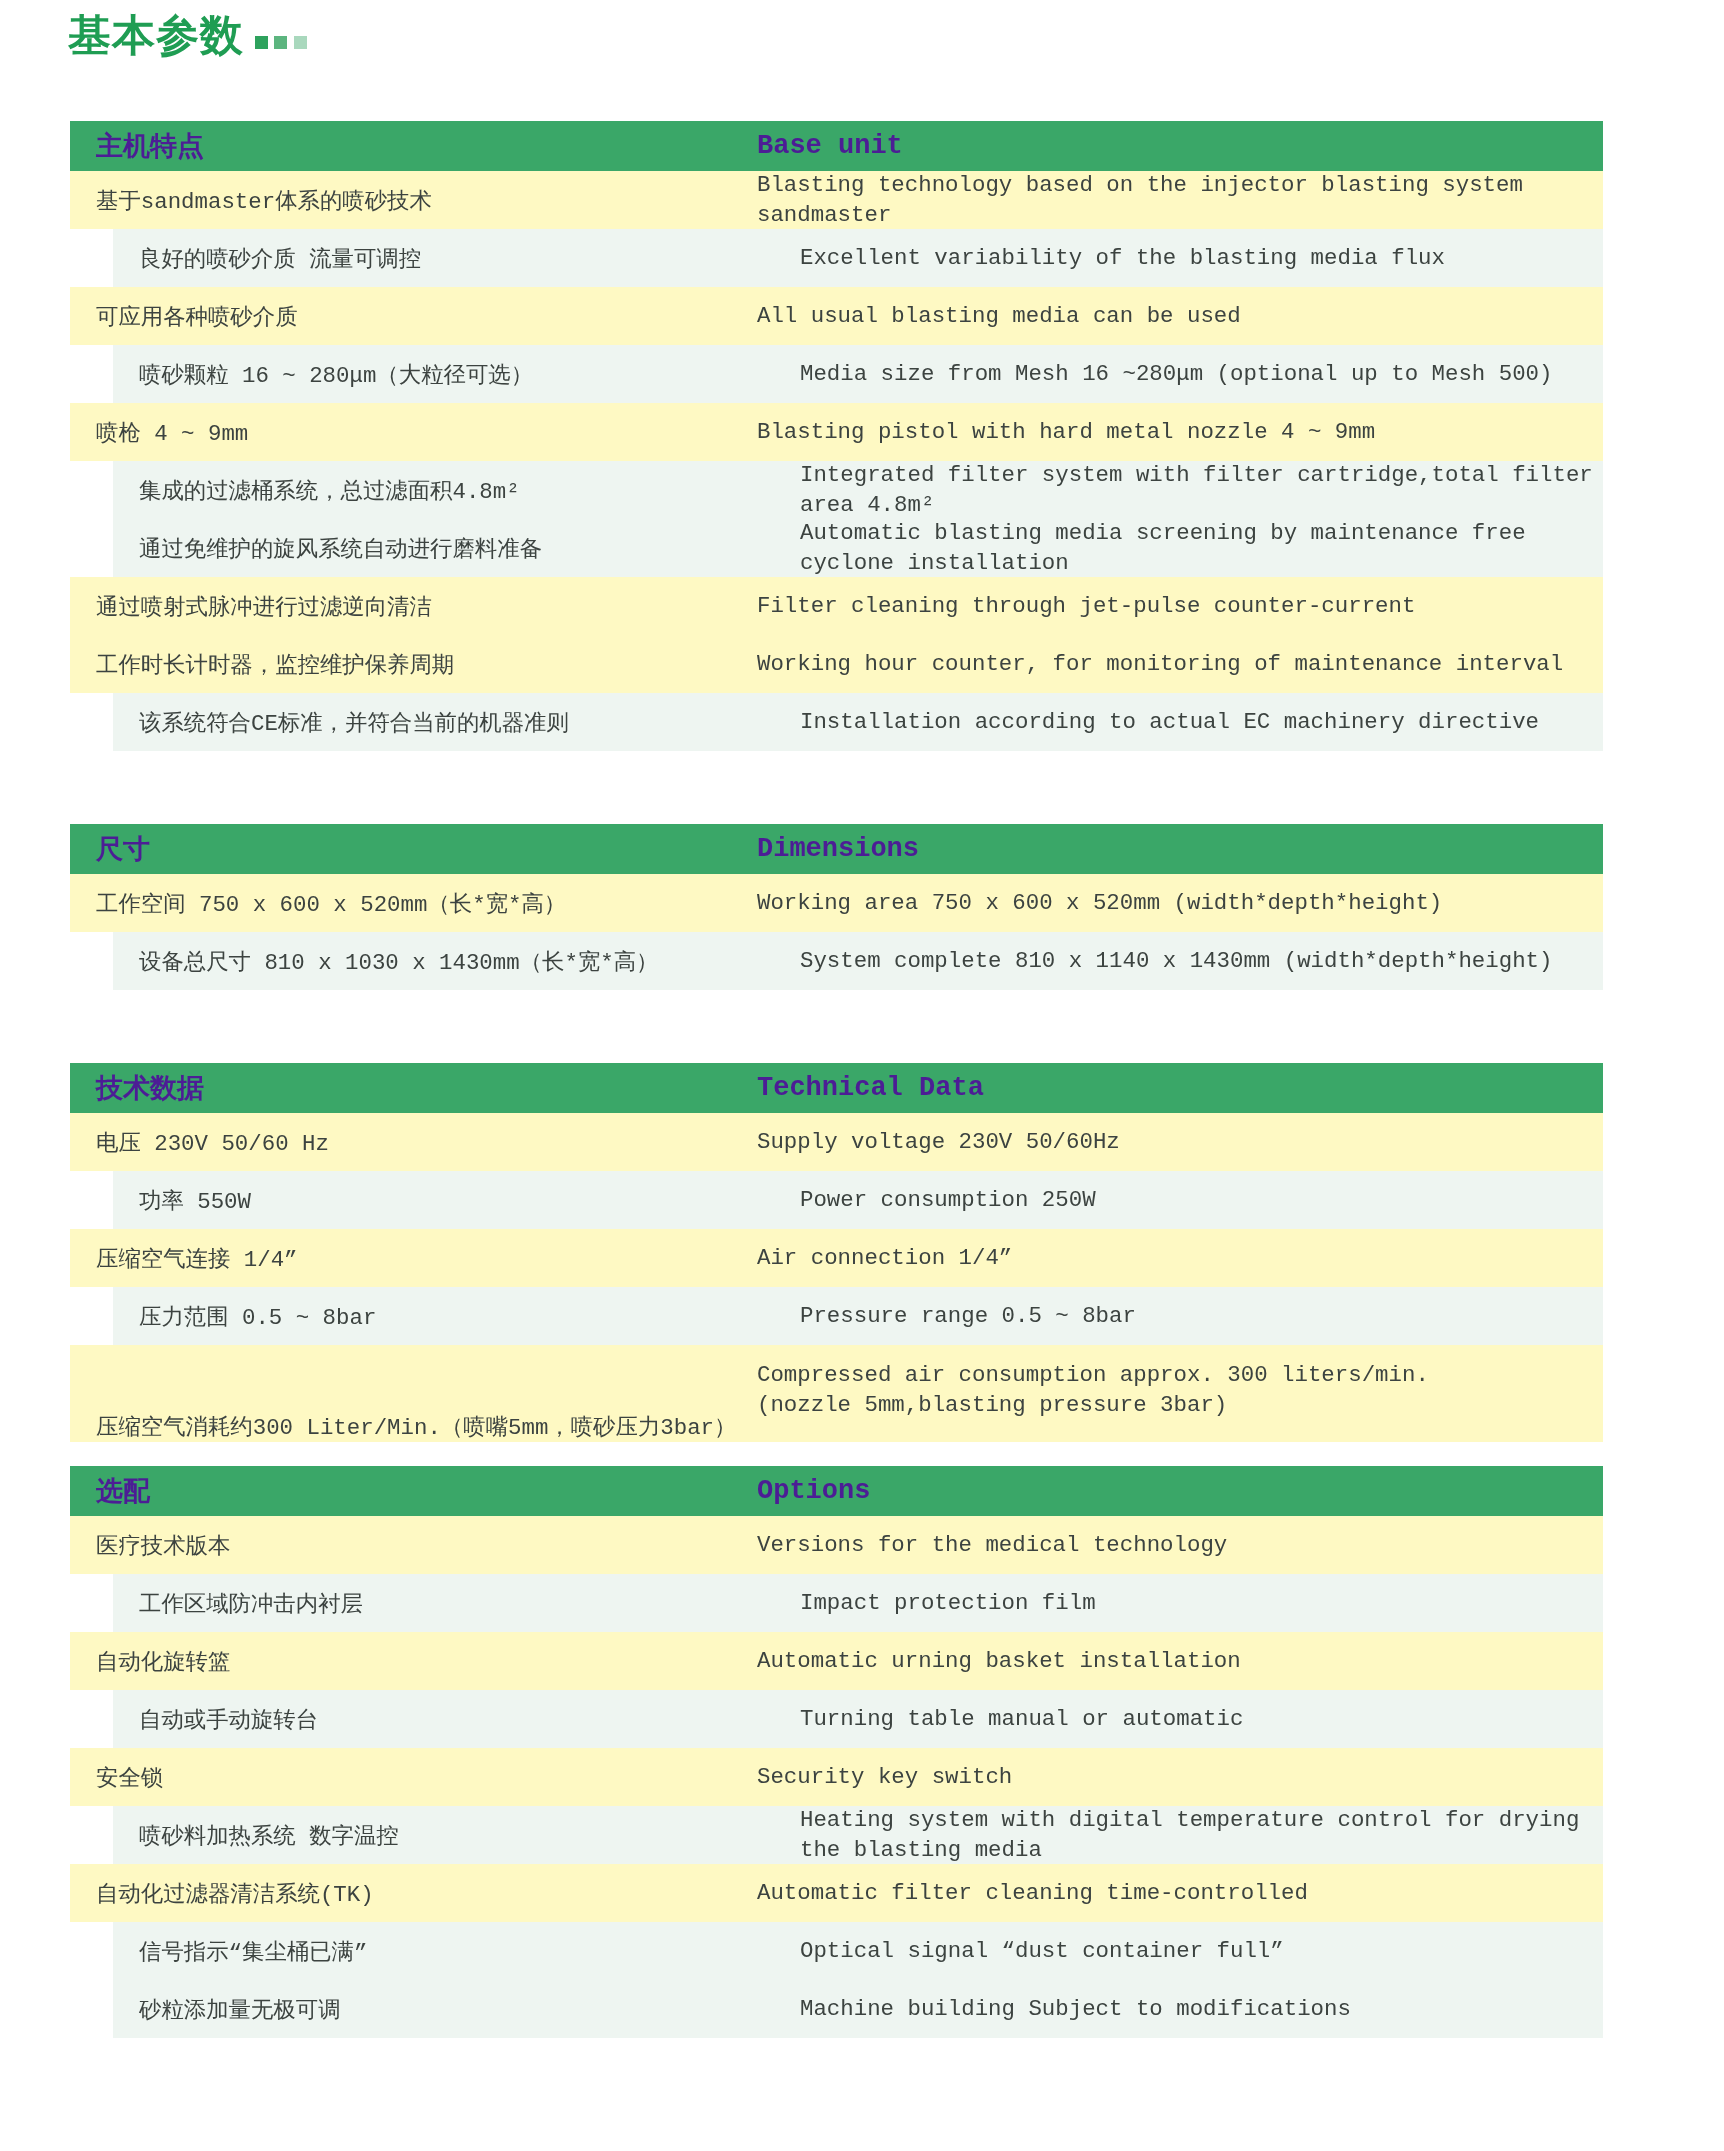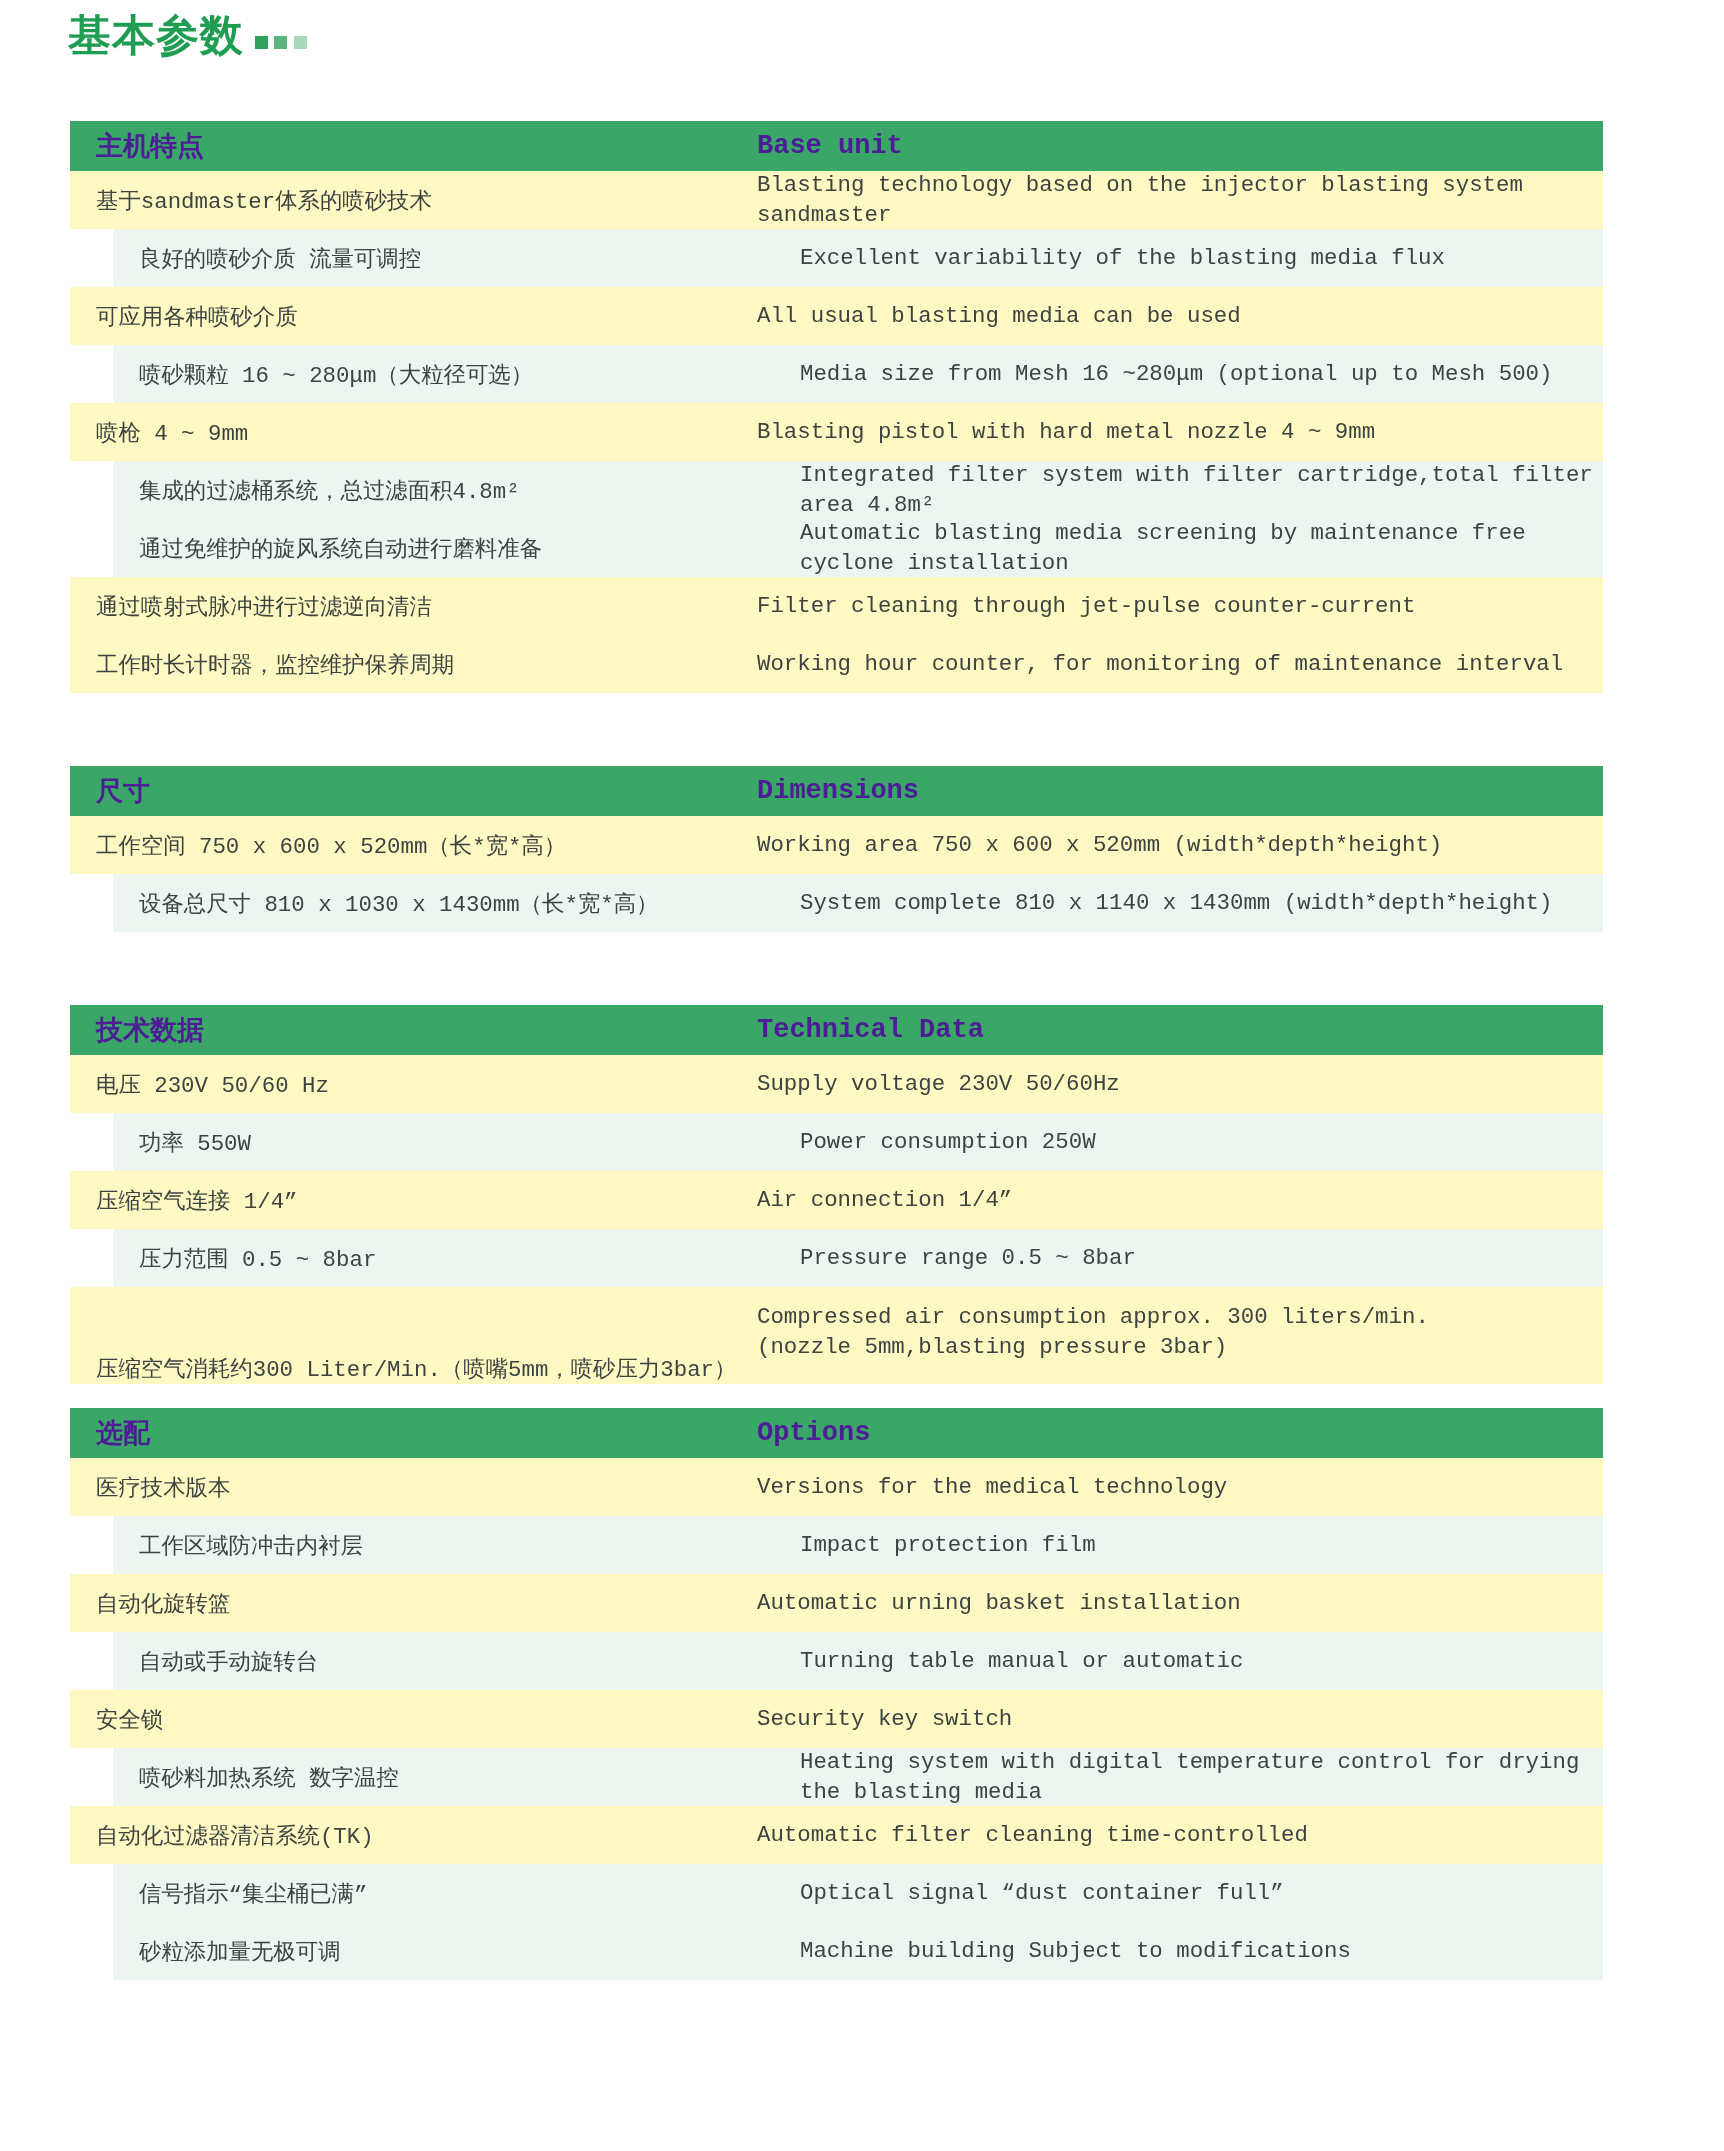--- a/index.html
+++ b/index.html
@@ -102,20 +102,24 @@
   <div class="spec-row">
     <span class="c-zh">通过喷射式脉冲进行过滤逆向清洁</span>
     <span class="c-en">Filter cleaning through jet-pulse counter-current</span>
   </div>
 
   <div class="spec-row">
     <span class="c-zh">工作时长计时器，监控维护保养周期</span>
     <span class="c-en">Working hour counter, for monitoring of maintenance interval</span>
   </div>
 
+  <div class="spec-row alt">
+    <span class="c-zh">该系统符合CE标准，并符合当前的机器准则</span>
+    <span class="c-en">Installation according to actual EC machinery directive</span>
+  </div>
 </div>
   </section>
 
   <section class="spec-section">
     <div class="sec-header">
       <span class="h-zh">尺寸</span>
       <span class="h-en">Dimensions</span>
     </div>
     <div class="rows">
   <div class="spec-row">

